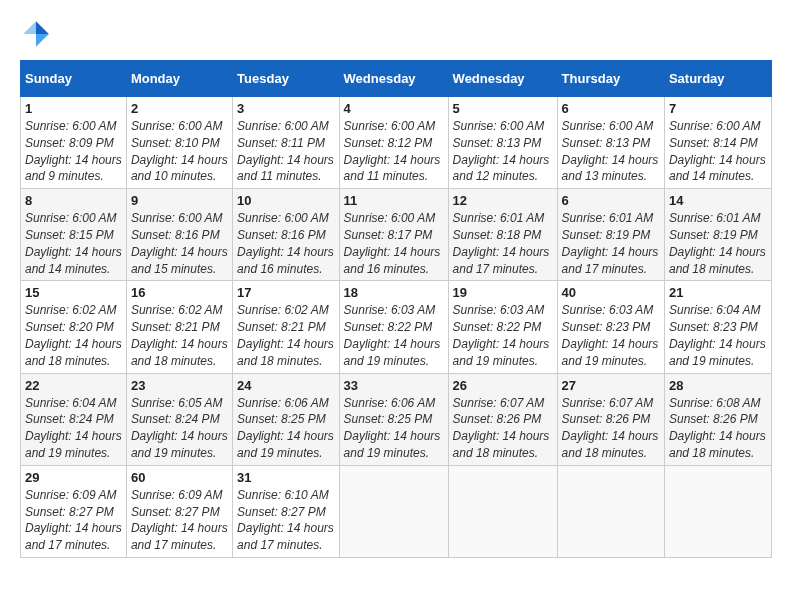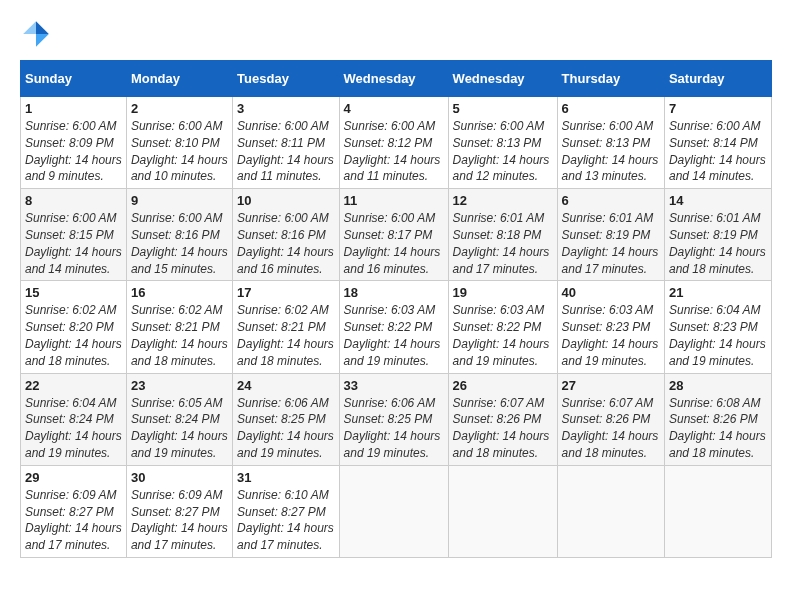--- a/index.html
+++ b/index.html
@@ -362,21 +362,21 @@
         <tr>
           <td>
           <span class="day-num">29</span>
           <div class="day-info">
             Sunrise: 6:09 AM<br>
             Sunset: 8:27 PM<br>
             Daylight: 14 hours and 17 minutes.
           </div>
         </td>
           <td>
-          <span class="day-num">30</span>
+          <span class="day-num">60</span>
           <div class="day-info">
             Sunrise: 6:09 AM<br>
             Sunset: 8:27 PM<br>
             Daylight: 14 hours and 17 minutes.
           </div>
         </td>
           <td>
           <span class="day-num">31</span>
           <div class="day-info">
             Sunrise: 6:10 AM<br>

